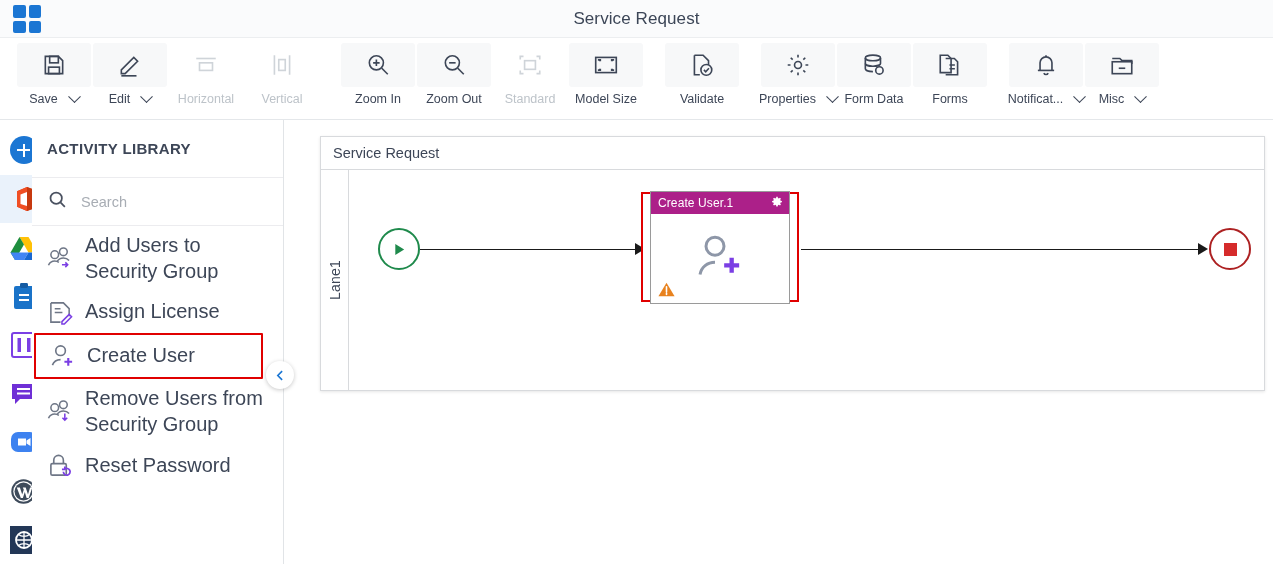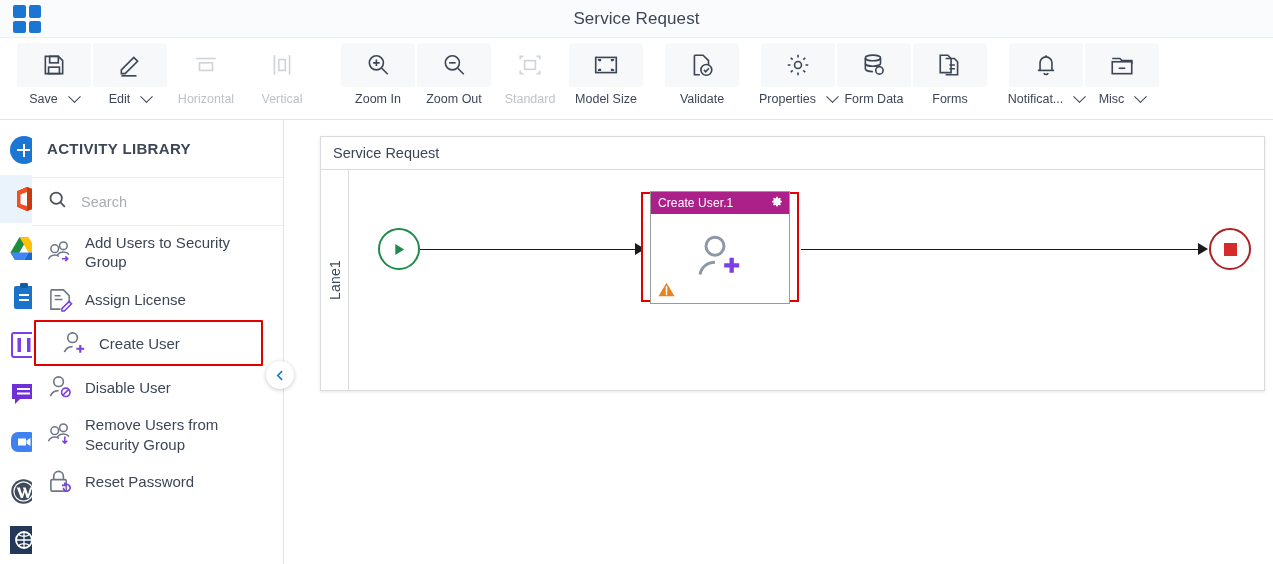--- a/index.html
+++ b/index.html
@@ -94,23 +94,23 @@
   #cat-row{
     height:40px; display:flex; align-items:center; justify-content:space-between;
     padding:0 14px 0 15px;
   }
   #cat-name{ font-size:14.5px; font-weight:700; color:#3d4657; }
   #cat-close{ font-size:17px; color:#4a5160; cursor:pointer; line-height:1; }
   .act{
     display:flex; align-items:center; gap:11px; padding:7px 10px 7px 14px;
     cursor:pointer; min-height:40px;
   }
-  .act .a-lbl{ font-size:15px; color:#3d4657; line-height:1.28; }
+  .act .a-lbl{ font-size:20px; color:#3d4657; line-height:1.28; }
   .act.highlight{
-    border:2px solid #e00000; margin:0 20px 0 2px; padding-left:24px;
+    border:2px solid #e00000; margin:0 20px 0 2px; padding-left:12px;
     border-radius:1px;
   }
   .a-ico{ width:28px; min-width:28px; height:28px; display:flex; align-items:center; justify-content:center; }
 
   #collapse-btn{
     position:absolute; left:266px; top:361px; width:28px; height:28px;
     border-radius:50%; background:#ffffff; box-shadow:0 1px 4px rgba(0,0,0,.22);
     display:flex; align-items:center; justify-content:center; cursor:pointer; z-index:7;
   }
 
@@ -483,31 +483,20 @@
     <span class="a-ico">
       <svg width="25" height="25" viewBox="0 0 26 26" fill="none" stroke="#6e7686" stroke-width="1.7">
         <circle cx="11" cy="7" r="5"></circle>
           <path d="M2.5 22c1.3-3.4 4.6-5.7 8.5-5.7"></path>
         <path d="M15 18.5h8M19 14.5v8" stroke="#7b3fe4" stroke-width="2.2"></path>
       </svg>
     </span>
     <span class="a-lbl">Create User</span>
   </div>
 
-  <div class="act">
-    <span class="a-ico">
-      <svg width="25" height="25" viewBox="0 0 26 26" fill="none" stroke="#6e7686" stroke-width="1.7">
-        <circle cx="11" cy="7" r="5"></circle>
-          <path d="M2.5 22c1.3-3.4 4.6-5.7 8.5-5.7"></path>
-        <circle cx="18.5" cy="18" r="4.4" stroke="#7b3fe4"></circle>
-          <path d="m15.4 21.1 6.2-6.2" stroke="#7b3fe4"></path>
-      </svg>
-    </span>
-    <span class="a-lbl">Disable User</span>
-  </div>
 
   <div class="act">
     <span class="a-ico">
       <svg width="27" height="25" viewBox="0 0 28 26" fill="none" stroke="#6e7686" stroke-width="1.6">
         <circle cx="17" cy="6" r="4"></circle>
           <path d="M10.5 16c1.3-2.2 3.7-3.6 6.5-3.6 2.4 0 4.5 1 5.9 2.7"></path>
         <circle cx="8" cy="9" r="4"></circle>
           <path d="M1.5 20c1.2-2.6 3.7-4.3 6.5-4.3 1.6 0 3.1.5 4.3 1.4"></path>
         <path d="M18.5 15v7M16 19.5l2.5 2.5 2.5-2.5" stroke="#7b3fe4"></path>
       </svg>

